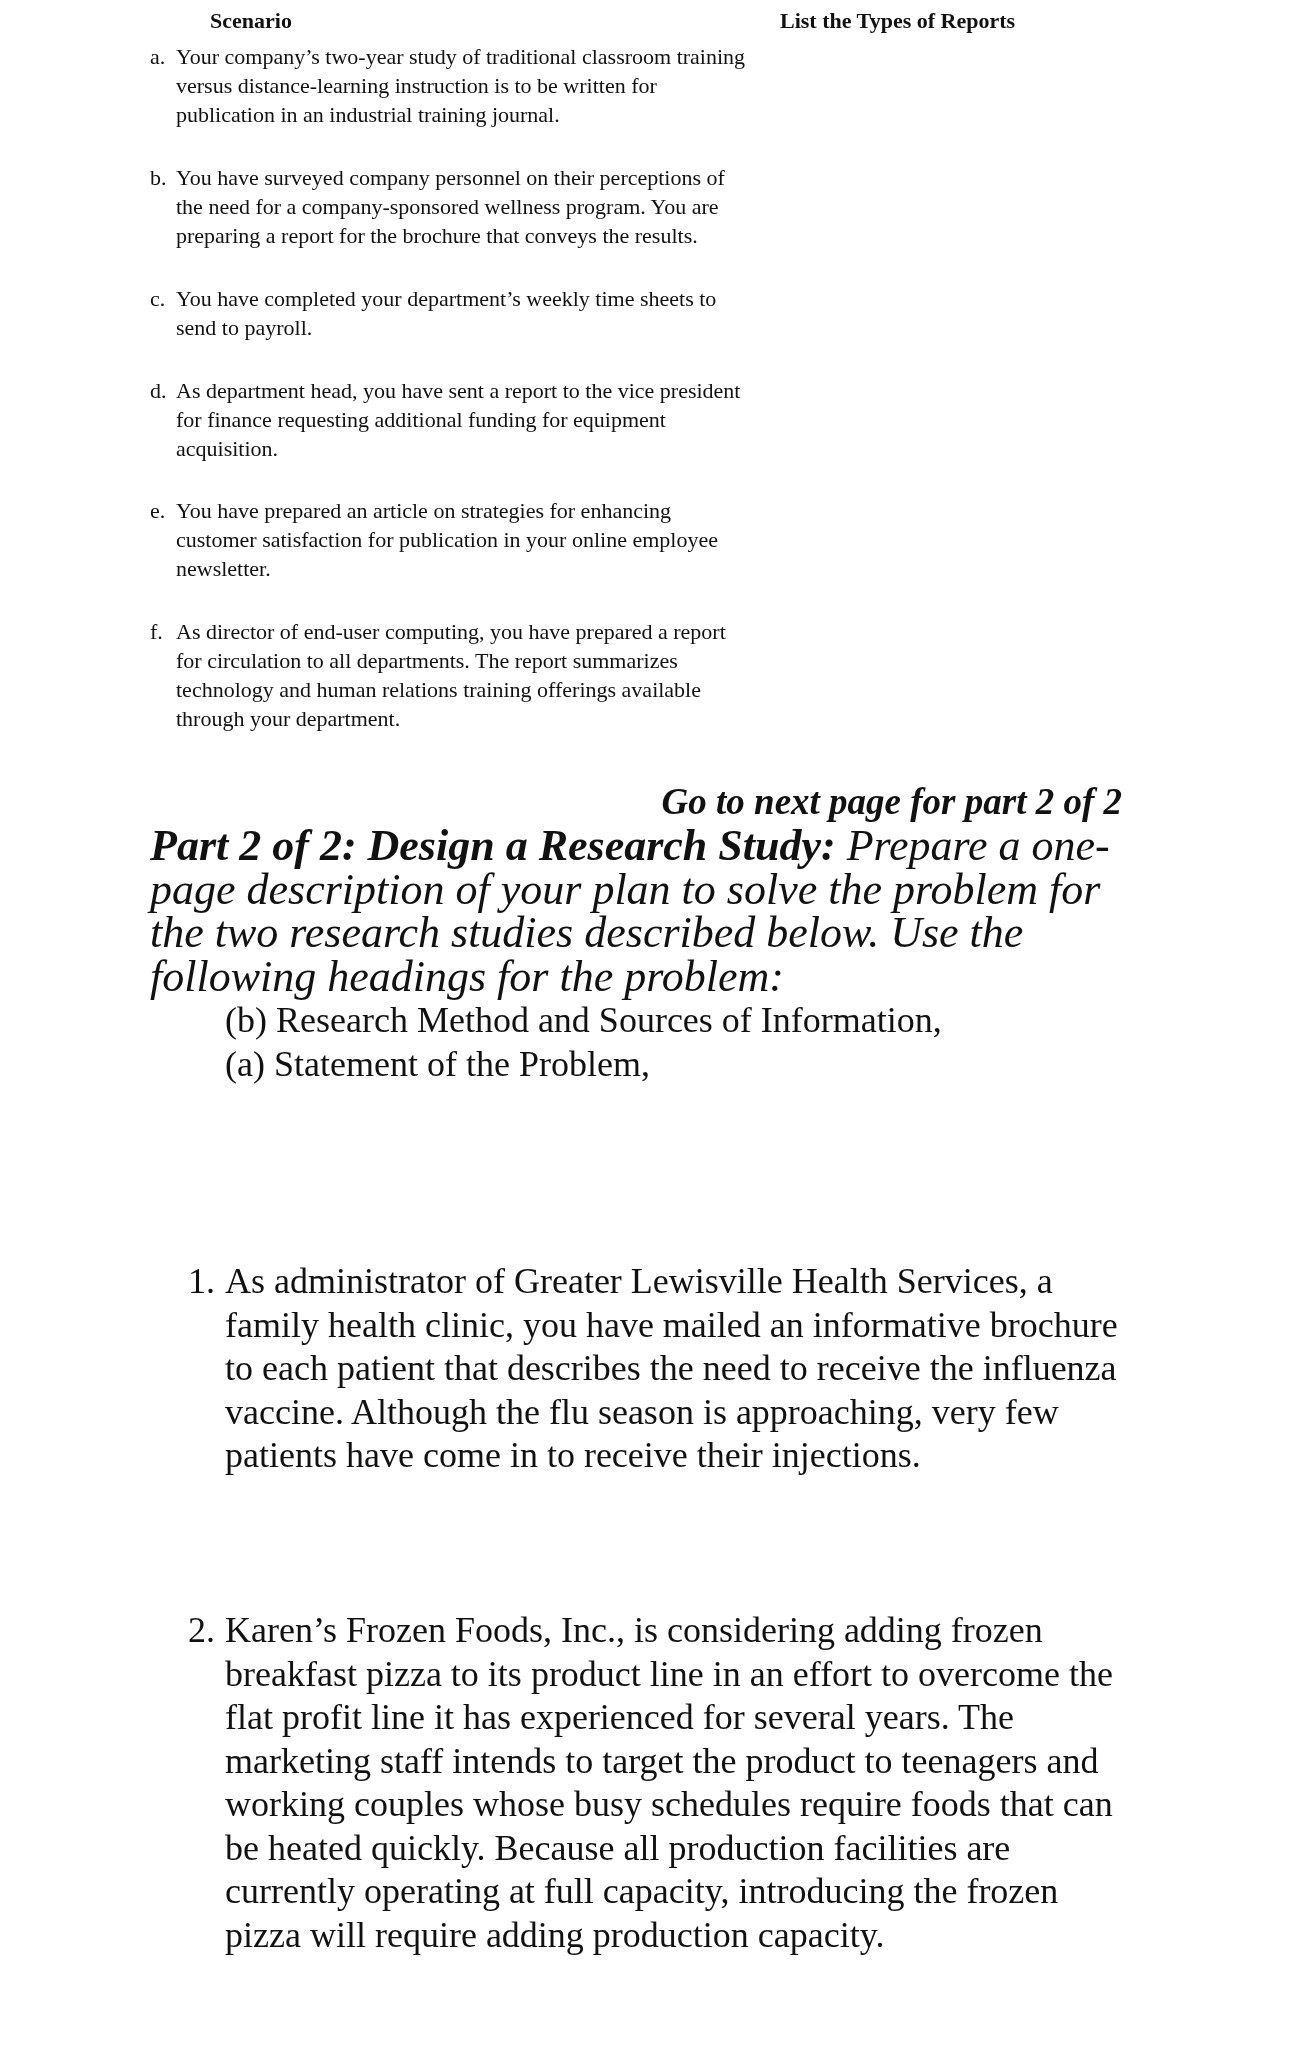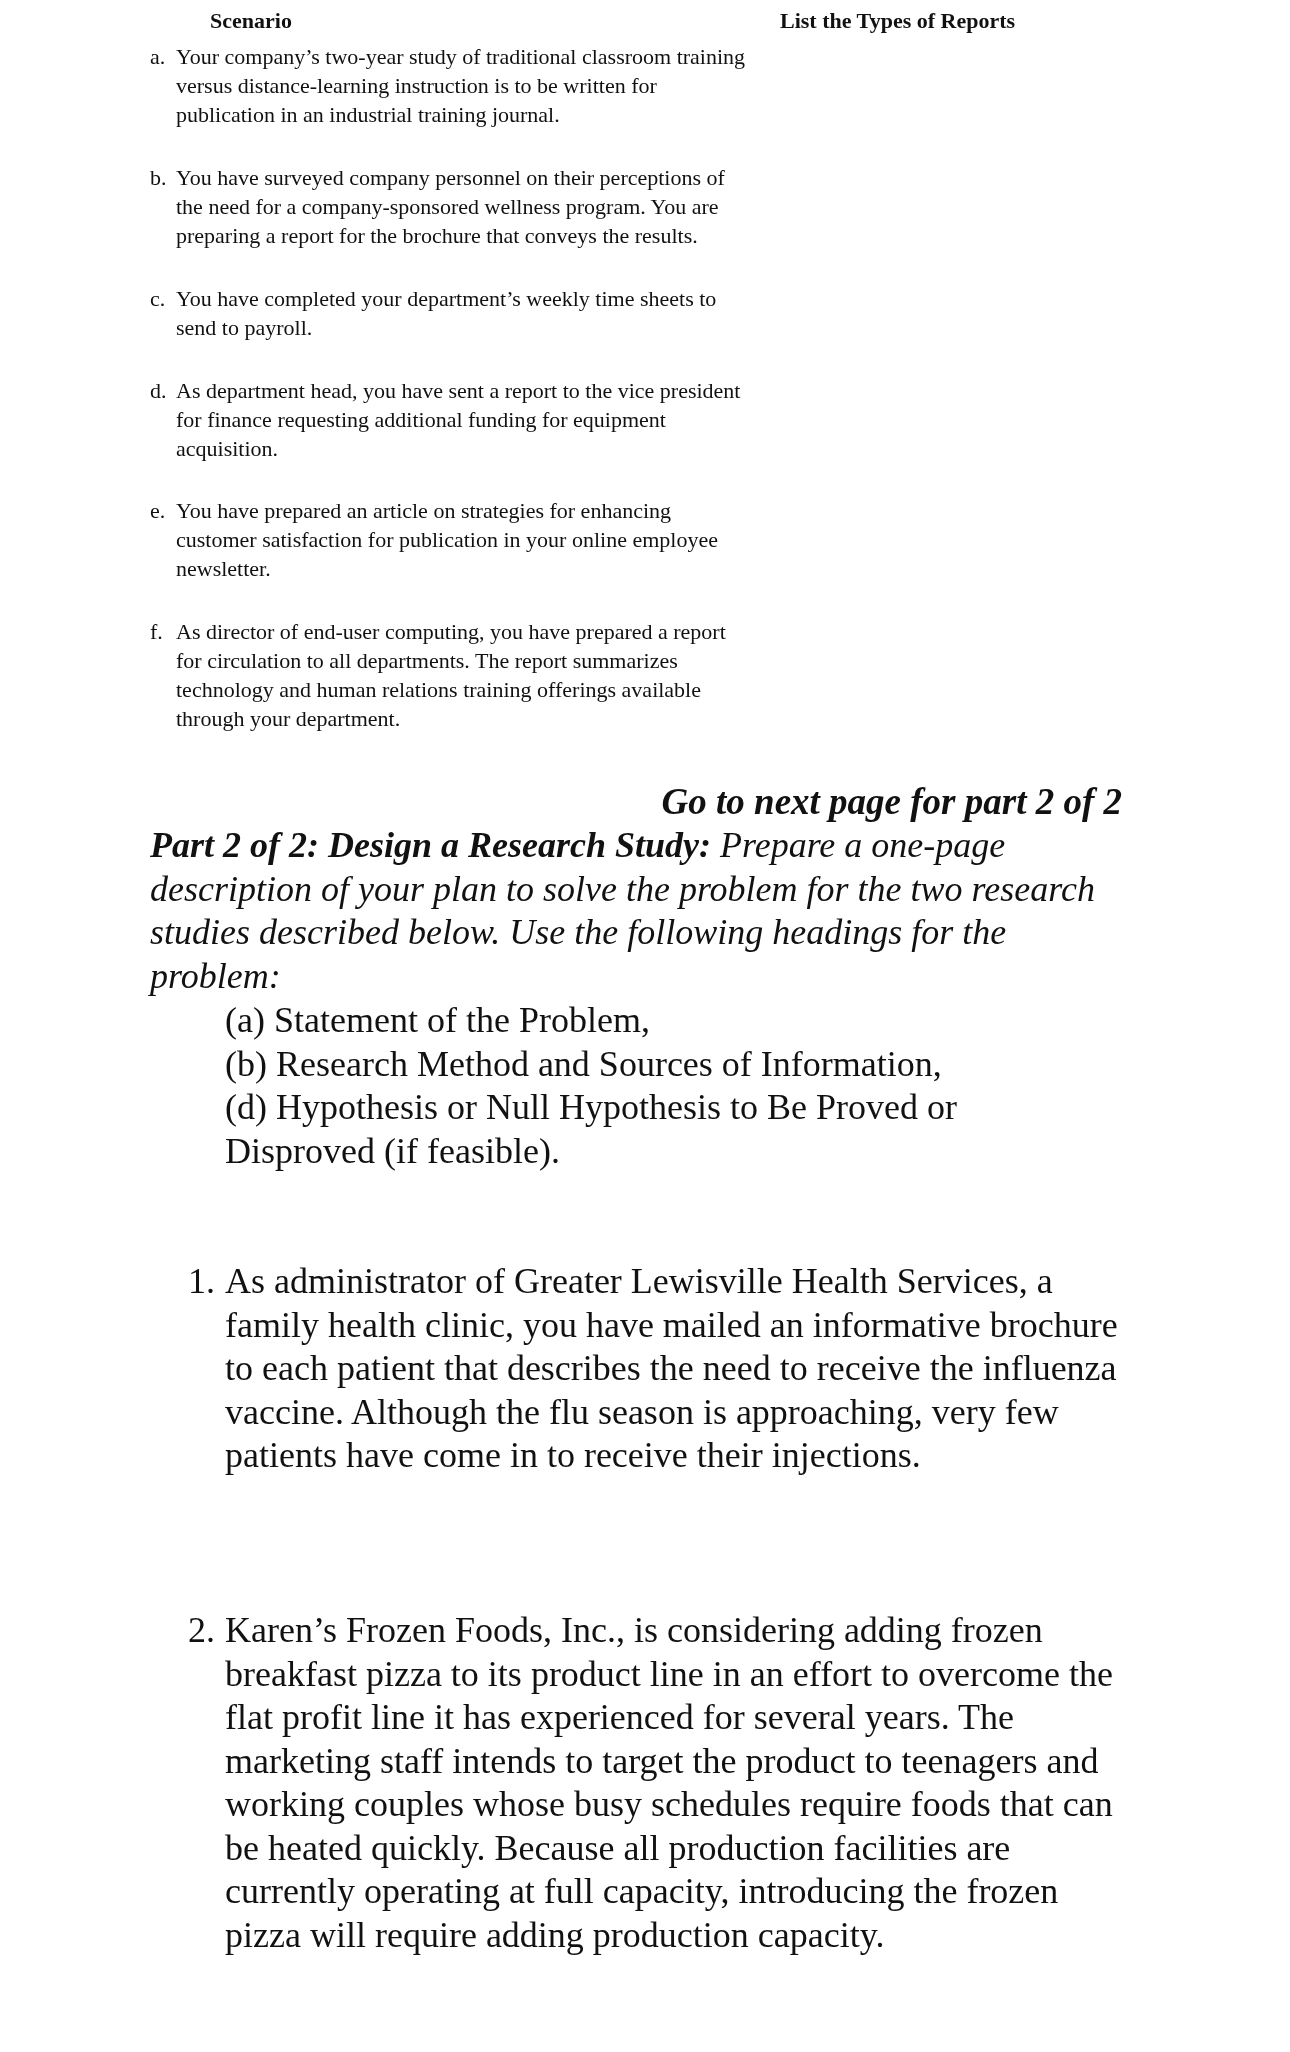--- a/index.html
+++ b/index.html
@@ -3,21 +3,21 @@
 <meta charset="utf-8">
 <style>
   html, body { margin:0; padding:0; background:#ffffff; }
   body { width:1290px; height:2052px; position:relative; overflow:hidden; color:#111; font-family:"Liberation Serif", serif; }
   .abs { position:absolute; }
   .hdr { font-weight:bold; font-size:22px; }
   .sc-item { position:absolute; left:150px; width:600px; font-size:22px; line-height:29px; }
   .sc-item .lbl { position:absolute; left:0; top:0; }
   .sc-item .txt { display:block; padding-left:26px; }
   .goto { position:absolute; right:168px; top:780px; font-size:37px; font-style:italic; font-weight:bold; line-height:44px;font-family:Liberation Serif, serif; }
-  .intro { position:absolute; left:150px; top:824px; width:980px; font-size:36px; line-height:43.5px; font-style:italic; }
+  .intro { position:absolute; left:150px; top:824px; width:980px; font-size:44px; line-height:43.5px; font-style:italic; }
   .intro b { font-weight:bold; }
   .headings { position:absolute; left:225px; top:999px; width:800px; font-size:36px; line-height:43.5px; }
   .num-item { position:absolute; left:188px; width:940px; font-size:36px; line-height:43.5px; }
   .num-item .lbl { position:absolute; left:0; top:0; }
   .num-item .txt { display:block; padding-left:37px; }
 </style>
 </head>
 <body>
 
 <div class="abs hdr" style="left:175px; top:8px;margin-left:35px;">Scenario</div>
@@ -46,23 +46,22 @@
 <div class="sc-item" style="top:617px;">
   <span class="lbl">f.</span>
   <span class="txt">As director of end-user computing, you have prepared a report for circulation to all departments. The report summarizes technology and human relations training offerings available through your department.</span>
 </div>
 
 <div class="goto">Go to next page for part 2 of 2</div>
 
 <div class="intro"><b>Part 2 of 2:  Design a Research Study:</b><span> Prepare a one-page description of your plan to solve the problem for the two research studies described below. Use the following headings for the problem:</span></div>
 
 <div class="headings">
+  <div>(b) Research Method and Sources of Information,</div>
   <div>(a) Statement of the Problem,</div>
-  <div>(b) Research Method and Sources of Information,</div>
-  <div>(d) Hypothesis or Null Hypothesis to Be Proved or Disproved (if feasible).</div>
 </div>
 
 <div class="num-item" style="top:1260px;">
   <span class="lbl">1.</span>
   <span class="txt">As administrator of Greater Lewisville Health Services, a family health clinic, you have mailed an informative brochure to each patient that describes the need to receive the influenza vaccine. Although the flu season is approaching, very few patients have come in to receive their injections.</span>
 </div>
 <div class="num-item" style="top:1609px;">
   <span class="lbl">2.</span>
   <span class="txt">Karen’s Frozen Foods, Inc., is considering adding frozen breakfast pizza to its product line in an effort to overcome the flat profit line it has experienced for several years. The marketing staff intends to target the product to teenagers and working couples whose busy schedules require foods that can be heated quickly. Because all production facilities are currently operating at full capacity, introducing the frozen pizza will require adding production capacity.</span>
 </div>

